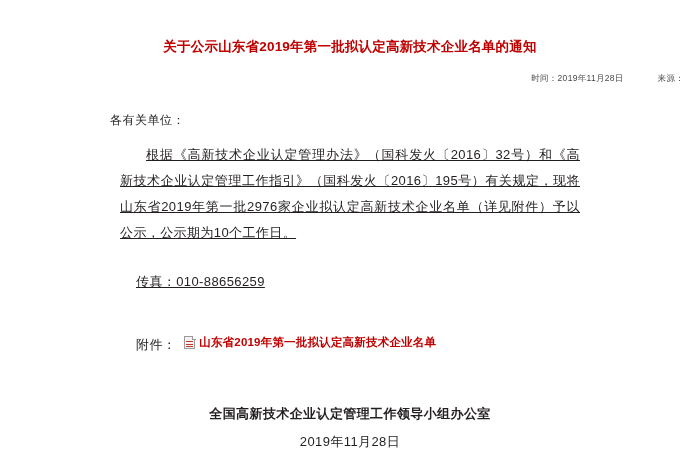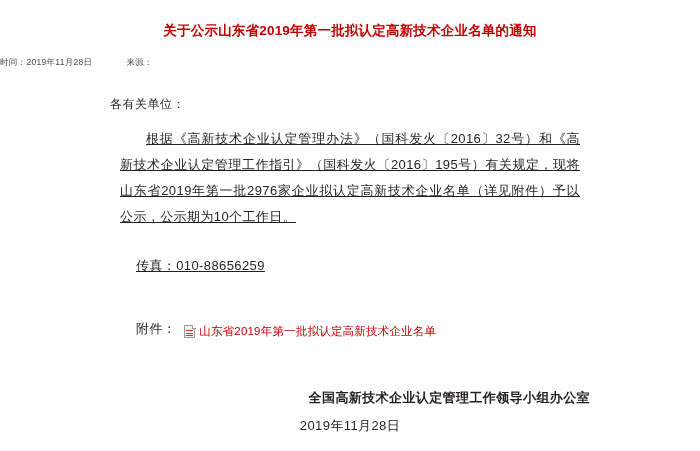--- a/index.html
+++ b/index.html
@@ -12,34 +12,34 @@
     background: #ffffff;
     font-family: "Liberation Sans", sans-serif;
     color: #231f20;
     overflow: hidden;
   }
   .page {
     position: relative;
     width: 700px;
     height: 451px;
     box-sizing: border-box;
-    padding: 0;
+    padding: 16px;
   }
   .doc-title {
     text-align: center;
     color: #c00000;
     font-weight: bold;
     font-size: 13.5px;
     letter-spacing: 0.2px;
     margin: 0;
     padding-top: 22px;
     line-height: 1.4;
   }
   .meta-line {
-    text-align: left;
+    text-align: right;
     font-size: 8.5px;
     color: #4a4a4a;
     margin-top: 16px;
     letter-spacing: 0.3px;
   }
   .meta-line .meta-gap {
     display: inline-block;
     width: 34px;
   }
   .body-block {
@@ -69,21 +69,21 @@
     padding-left: 26px;
     letter-spacing: 0.4px;
     text-decoration: underline;
   }
   .attach-row {
     margin: 42px 0 0 0;
     padding-left: 26px;
     font-size: 13px;
     letter-spacing: 0.4px;
     display: flex;
-    align-items: flex-end;
+    align-items: flex-start;
   }
   .attach-label {
     white-space: nowrap;
   }
   .attach-icon {
     display: inline-block;
     width: 12px;
     height: 13px;
     margin: 0 3px 0 8px;
     position: relative;
@@ -121,33 +121,33 @@
   .attach-icon .b2 { top: 7.5px; }
   .attach-icon .b3 { top: 10px; }
   .attach-link {
     color: #c00000;
     font-size: 11.5px;
     text-decoration: none;
     letter-spacing: 0.2px;
     line-height: 1.2;
     border-bottom: 0;
     cursor: pointer;
+    font-weight: bold;
   }
   .signature {
     margin-top: 46px;
     text-align: center;
   }
   .sig-line {
     font-size: 13px;
     line-height: 2.1;
     letter-spacing: 0.4px;
   }
   .sig-line.bold {
     font-weight: bold;
-    text-align: right;
   }
 </style>
 </head>
 <body>
 
 <div class="page">
 
   <div class="doc-title">关于公示山东省2019年第一批拟认定高新技术企业名单的通知</div>
 
   <div class="meta-line">

